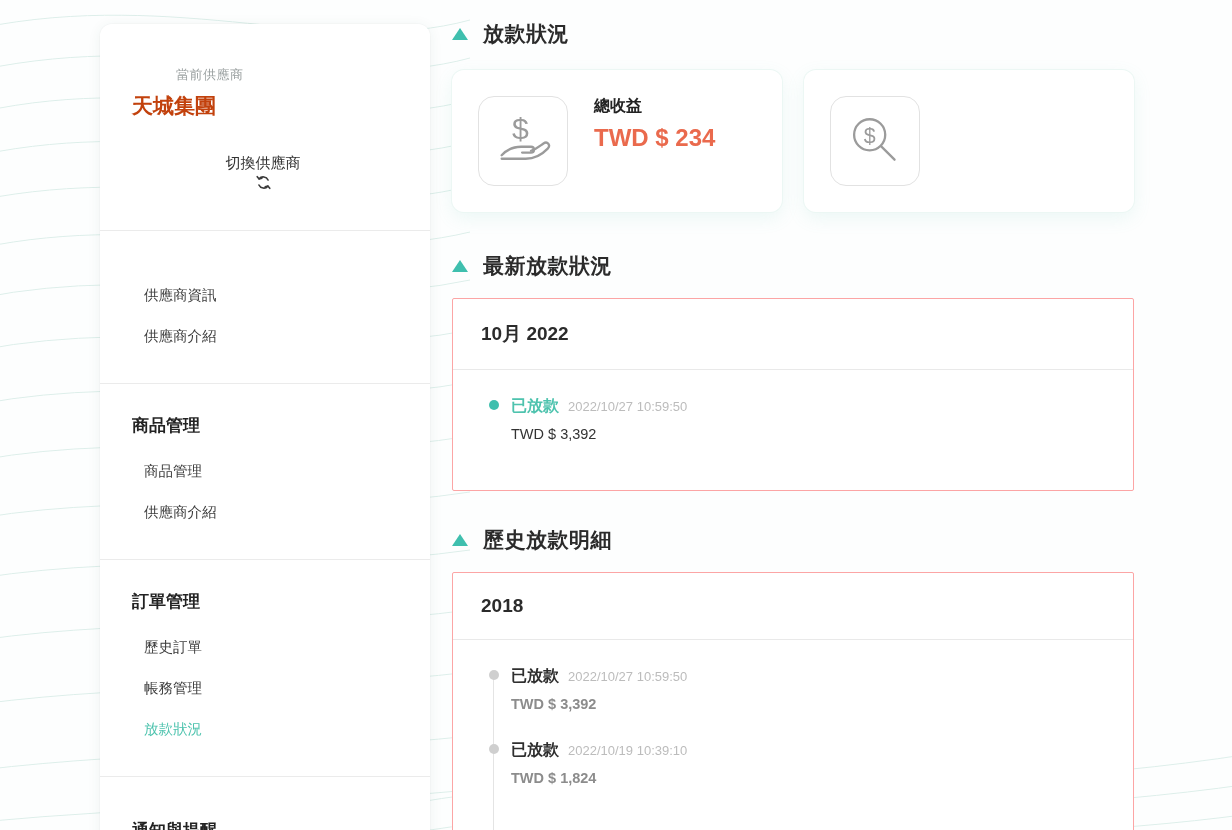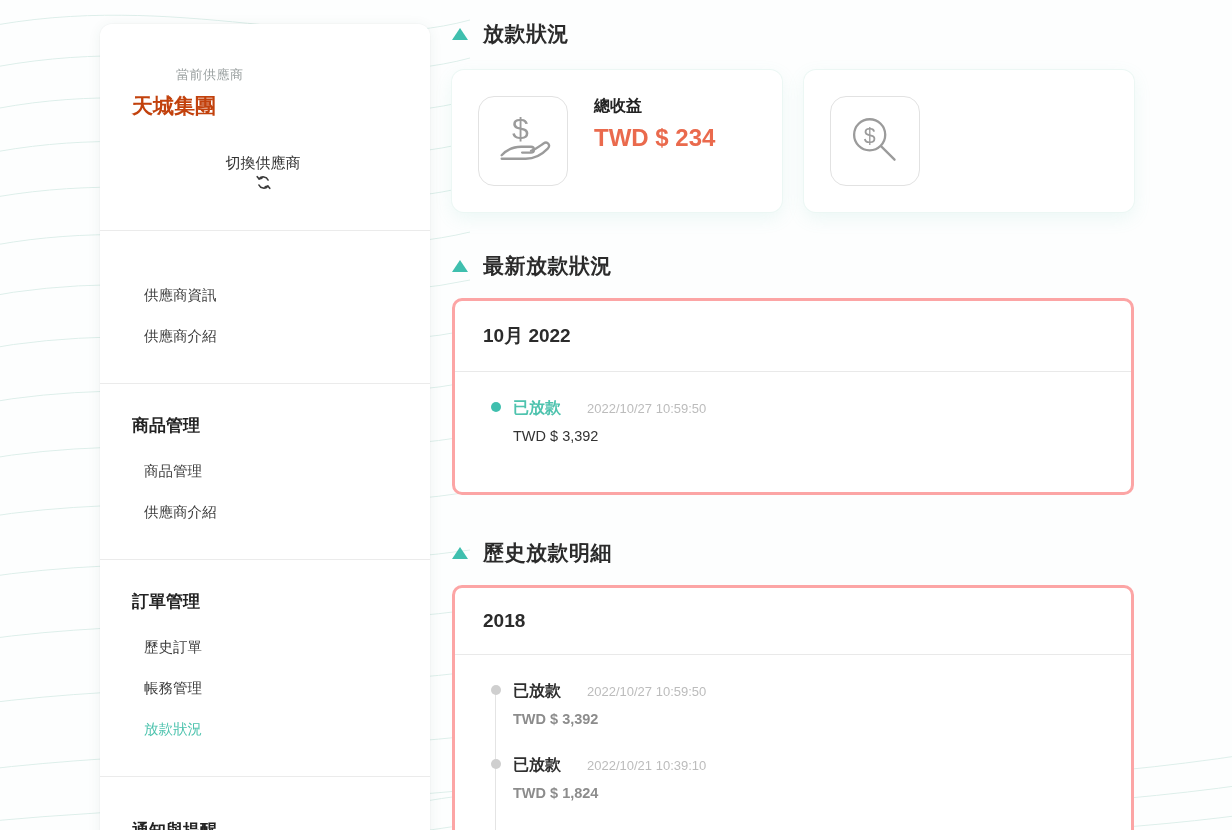--- a/index.html
+++ b/index.html
@@ -54,38 +54,38 @@
   .icon-box {
     width:90px; height:90px; border:1px solid #e2e2e2; border-radius:16px;
     display:flex; align-items:center; justify-content:center; flex:none; background:#fff;
   }
   .stat-texts { margin-left:26px; display:flex; flex-direction:column; height:90px; }
   .stat-label { font-size:16px; font-weight:bold; color:#232323; }
   .stat-value { font-size:24px; font-weight:bold; color:#ea6a4d; margin-top:7px; }
   .stat-note { margin-top:auto; display:flex; align-items:center; gap:6px; font-size:13px; color:#aaabab; }
 
   .sec-gap1 { margin-top:40px; }
-  .sec-gap2 { margin-top:44px; }
+  .sec-gap2 { margin-top:35px; }
 
   .panel-card {
-    margin-top:18px; background:#fff; border:3px solid #fca5a5; border-radius:10px;
+    margin-top:18px; background:#fff; border:1px solid #fca5a5; border-radius:2px;
     overflow:hidden;
   }
   .panel-head { padding:22px 28px; font-size:19px; font-weight:bold; color:#2b2b2b; border-bottom:1px solid #e9e9e9; }
   .panel-body { position:relative; padding:26px 28px 42px 36px; }
   .panel-body.latest { padding-bottom:48px; }
 
   .t-entry { position:relative; padding-left:22px; }
   .t-entry + .t-entry { margin-top:28px; }
   .dot {
     position:absolute; left:0; top:4px; width:10px; height:10px; border-radius:50%;
     background:#cfcfcf; z-index:1;
   }
   .dot.teal { background:#3fbfae; }
-  .e-line1 { display:flex; align-items:baseline; gap:26px; }
+  .e-line1 { display:flex; align-items:baseline; gap:9px; }
   .e-status { font-size:16px; font-weight:bold; color:#2f2f2f; }
   .e-status.teal { color:#4ec3ae; }
   .e-time { font-size:13px; color:#bcbcbc; }
   .e-amount { margin-top:9px; font-size:14.5px; color:#333; }
   .e-amount.gray { color:#8c8c8c; font-weight:bold; }
   .t-line { position:absolute; left:40px; top:36px; bottom:8px; width:1px; background:#e4e4e4; }
 </style>
 </head>
 <body>
 
@@ -229,21 +229,21 @@
         <div class="e-line1">
           <span class="e-status">已放款</span>
           <span class="e-time">2022/10/27 10:59:50</span>
         </div>
         <div class="e-amount gray">TWD $ 3,392</div>
       </div>
       <div class="t-entry">
         <span class="dot"></span>
         <div class="e-line1">
           <span class="e-status">已放款</span>
-          <span class="e-time">2022/10/21 10:39:10</span>
+          <span class="e-time">2022/10/19 10:39:10</span>
         </div>
         <div class="e-amount gray">TWD $ 1,824</div>
       </div>
       <div style="height:46px"></div>
     </div>
   </div>
 
 </main>
 
 </body></html>

